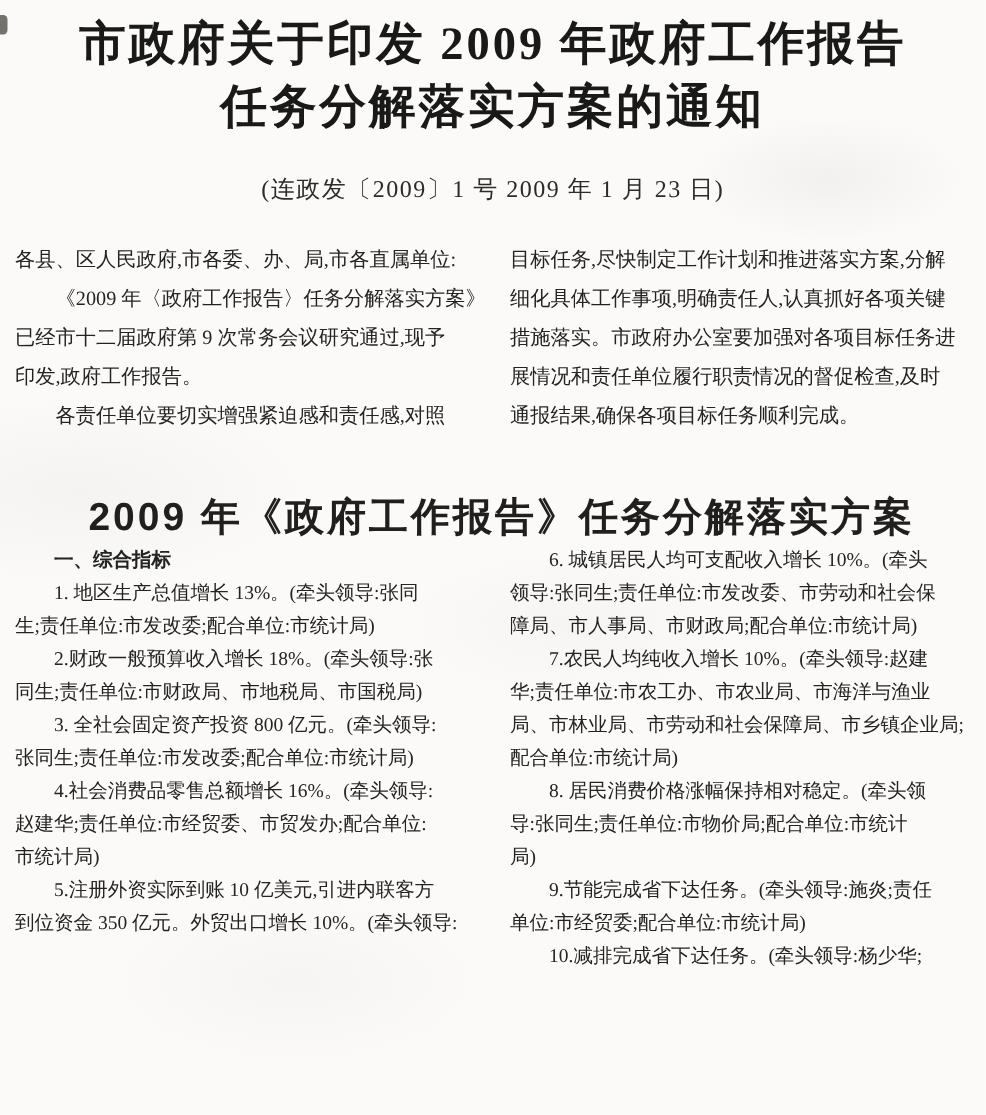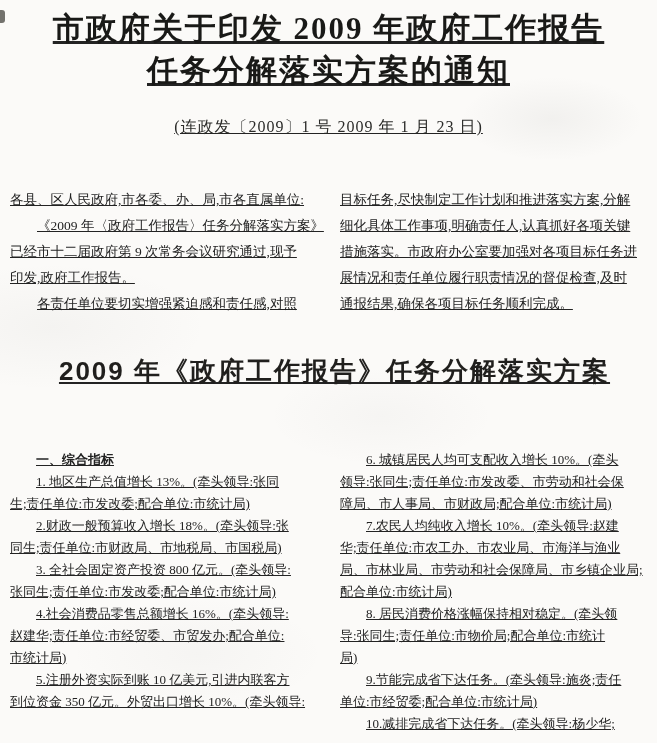--- a/index.html
+++ b/index.html
@@ -12,21 +12,20 @@
     position:relative;
     width:657px; height:743px;
     overflow:hidden;
     color:#232323;
     background:
       radial-gradient(ellipse 130px 60px at 84% 16%, rgba(115,115,110,0.07), transparent 70%),
       radial-gradient(ellipse 220px 90px at 8% 44%, rgba(115,115,110,0.05), transparent 70%),
       radial-gradient(ellipse 160px 70px at 58% 56%, rgba(115,115,110,0.04), transparent 70%),
       radial-gradient(ellipse 180px 80px at 30% 88%, rgba(115,115,110,0.04), transparent 70%),
       #fbfaf8;
-    text-decoration: underline;
   }
   .scan-mark {
     position:absolute; left:0; top:10px;
     width:5px; height:13px;
     background:#45443f; opacity:.75;
     border-radius:0 3px 3px 0;
   }
   .doc-title {
     margin:0; padding-top:8px;
     text-align:center;
@@ -39,32 +38,32 @@
     margin-top:23px;
     text-align:center;
     font-size:16px; line-height:24px;
     letter-spacing:1px;
     color:#2b2b29;
   }
   .columns { display:flex; padding-left:10px; }
   .col { width:312px; flex:0 0 312px; }
   .col + .col { margin-left:18px; }
   .line { white-space:nowrap; }
-  .intro { margin-top:48px;align-items:center; }
+  .intro { margin-top:21px;align-items:center; }
   .intro .line { font-size:13.5px; line-height:26px; }
   .intro .line.indent { padding-left:27px; }
   .section-heading {
     margin:36px 0 0 12px;
     text-align:center;
     font-family:"Liberation Sans", sans-serif;
     font-size:26px; line-height:36px;
     font-weight:bold; letter-spacing:2px;
     color:#201f1d;
   }
-  .plan { margin-top:60px; }
+  .plan { }
   .plan .line { font-size:13px; line-height:22px; }
   .plan .line.indent { padding-left:26px; }
   .plan .line.bold {
     font-weight:bold;
     font-family:"Liberation Sans", sans-serif;
   }
 </style>
 </head>
 <body>
 

